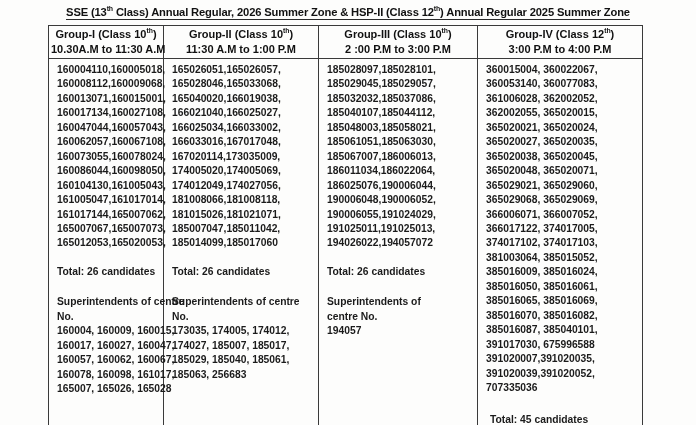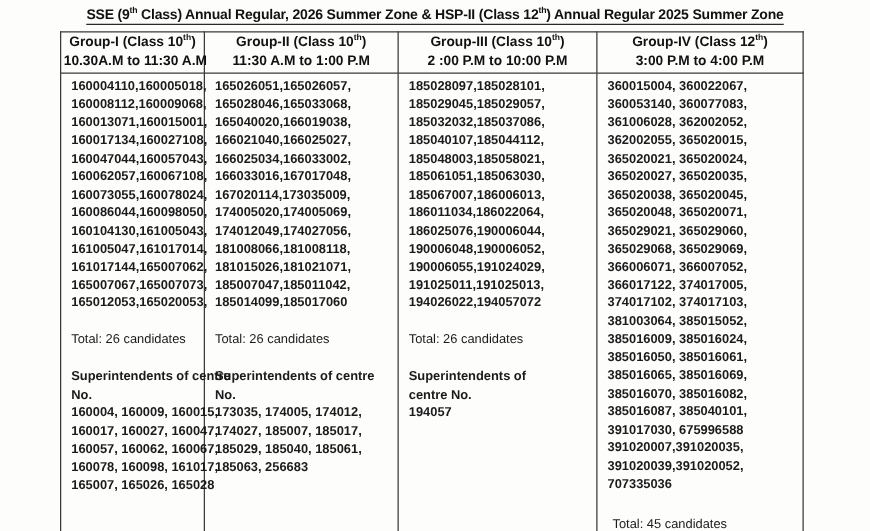--- a/index.html
+++ b/index.html
@@ -81,61 +81,61 @@
     line-height: 14.45px;
     padding: 4px 4px 0 8px;
     color: #1b1b1b;
     font-weight: 600;
   }
   .numgrid {
     white-space: nowrap;
   }
   .numline { display: block; }
   .total-line {
-    font-weight: normal;
+    font-weight: bold;
     margin-top: 14px;
     white-space: nowrap;
   }
   .total-line.tight { margin-top: 18px; padding-left: 4px; }
   .supers-head {
     font-weight: bold;
     margin-top: 16px;
     white-space: nowrap;
   }
   .supers-head.gap-sm { margin-top: 14px; }
   .supers-list { font-weight: bold; }
   .supers-list .numline { white-space: nowrap; }
 </style>
 </head>
 <body>
 
 <div id="page">
 
-  <div class="doc-title"><span class="ul"><span>SSE (9</span><sup>th</sup><span> Class) Annual  Regular, 2026 Summer Zone &amp; HSP-II (Class 12</span><sup>th</sup><span>) Annual Regular 2025 Summer Zone</span></span></div>
+  <div class="doc-title"><span class="ul"><span>SSE (13</span><sup>th</sup><span> Class) Annual  Regular, 2026 Summer Zone &amp; HSP-II (Class 12</span><sup>th</sup><span>) Annual Regular 2025 Summer Zone</span></span></div>
 
   <table id="sched-table">
     <colgroup>
       <col class="c1">
         <col class="c2">
         <col class="c3">
         <col class="c4">
     </colgroup>
     <thead>
       <tr>
         <th>
           <div><span>Group-I (Class 10</span><sup>th</sup><span>)</span></div>
           <div>10.30A.M to 11:30 A.M</div>
         </th>
         <th>
           <div><span>Group-II (Class 10</span><sup>th</sup><span>)</span></div>
           <div>11:30 A.M to 1:00 P.M</div>
         </th>
         <th>
           <div><span>Group-III (Class 10</span><sup>th</sup><span>)</span></div>
-          <div>2 :00 P.M to 10:00 P.M</div>
+          <div>2 :00 P.M to 3:00 P.M</div>
         </th>
         <th>
           <div><span>Group-IV (Class 12</span><sup>th</sup><span>)</span></div>
           <div>3:00 P.M to 4:00 P.M</div>
         </th>
       </tr>
     </thead>
     <tbody>
       <tr>
         <td>

